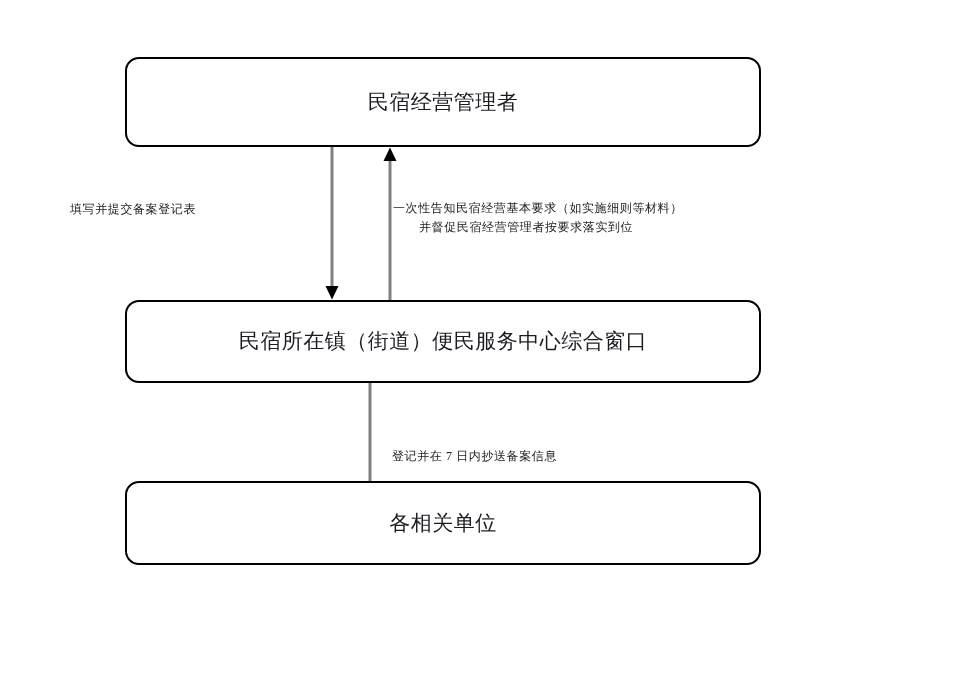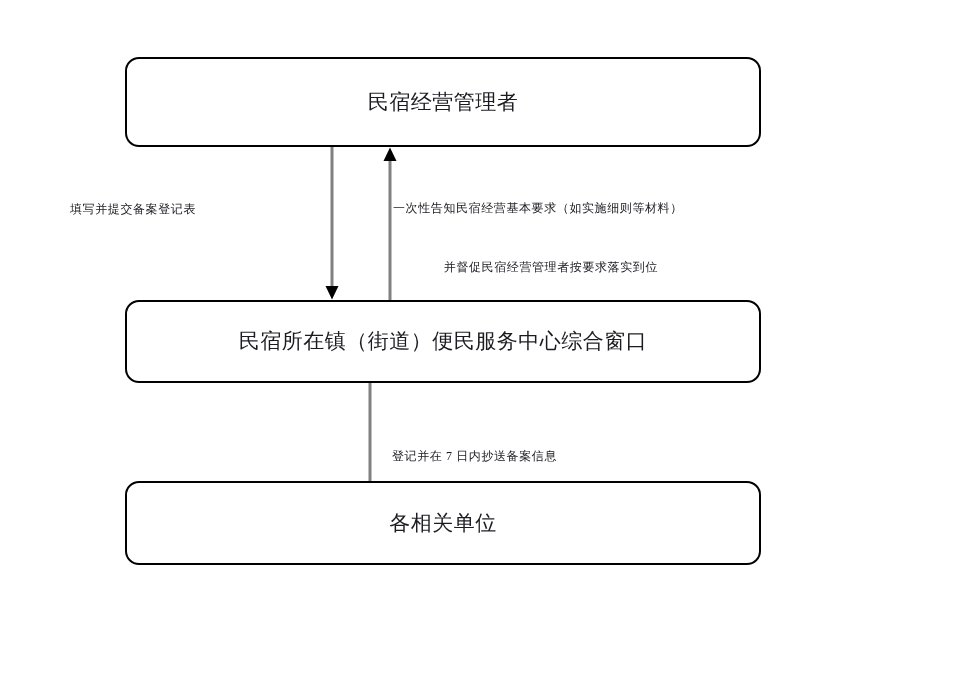--- a/index.html
+++ b/index.html
@@ -46,22 +46,22 @@
 
   .edge-label {
     position: absolute;
     font-size: 12px;
     color: #1b1b22;
     line-height: 1.6;
     letter-spacing: 0.6px;
     white-space: nowrap;
   }
   #label-submit   { left: 70px;  top: 200px; }
-  #label-notify   { left: 393px; top: 199px; text-align: center; }
-  #label-notify .ln2 { display: block; padding-left: 26px; margin-top: 40px; }
+  #label-notify   { left: 393px; top: 199px; text-align: left; }
+  #label-notify .ln2 { display: block; padding-left: 26px; }
   #label-register { left: 392px; top: 447px; }
 </style>
 </head>
 <body>
 
 <div id="canvas">
 
   <div class="node" id="node-manager">
     <span class="node-label">民宿经营管理者</span>
   </div>

